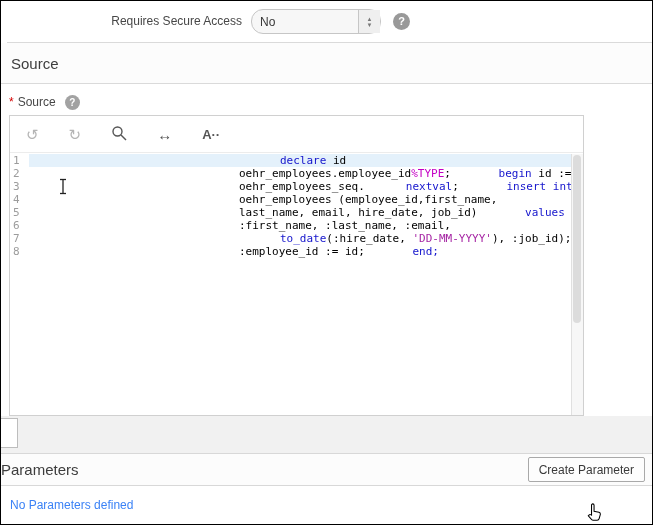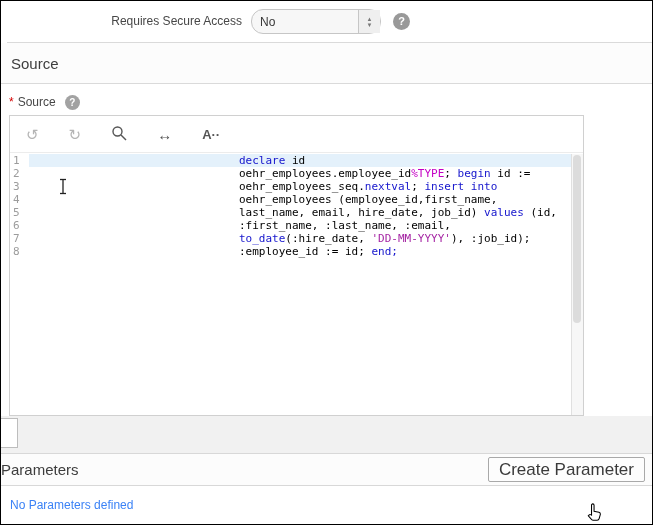--- a/index.html
+++ b/index.html
@@ -26,34 +26,34 @@
   .toolbar{height:37px;border-bottom:1px solid #ececec;display:flex;align-items:center;padding-left:12px;gap:22px;box-sizing:border-box;}
   .tbtn{background:none;border:none;padding:2px 4px;font-size:15px;color:#555;cursor:pointer;font-family:inherit;line-height:1;}
   .tbtn.dim{color:#b5b5b5;}
   .tbtn.fontsize{font-size:13px;font-weight:bold;}
   .content{position:absolute;top:38px;left:0;right:0;bottom:0;display:flex;overflow:hidden;}
   .gutter{width:19px;padding-left:3px;box-sizing:border-box;font-family:"DejaVu Sans Mono",monospace;font-size:11px;line-height:13px;color:#9c9c9c;}
   .ln{height:13px;}
   .code{flex:1;position:relative;font-family:"DejaVu Sans Mono",monospace;font-size:11px;line-height:13px;white-space:pre;overflow:hidden;color:var(--pl,#000);}
   .cl{padding-left:210px;height:13px;}
   .cl.active{background:var(--active-bg,#e4f1fb);}
-  .tok-kw{color:var(--kw,#1414cc);}
+  .tok-kw{color:var(--kw,#1414cc);margin-left:41px;}
   .tok-type{color:var(--type,#c400c4);margin-top:28px;}
   .tok-str{color:var(--str,#a626a4);}
   .tok-pl{color:var(--pl,#000);text-align:center;}
   .scrollbar{width:11px;border-left:1px solid #e0e0e0;background:#f7f7f7;position:relative;}
   .thumb{position:absolute;top:1px;left:1px;width:8px;height:168px;background:#dcdcdc;border-radius:4px;}
   .ibeam{position:absolute;left:28px;top:24px;}
   
   .strip{position:absolute;top:415px;left:0;right:0;height:37px;background:#f1f1f1;}
   .white-box{position:absolute;left:0;top:2px;width:17px;height:30px;background:#fff;border:1px solid #bdbdbd;border-left:none;box-sizing:border-box;}
   
   .params-header{position:absolute;top:452px;left:0;right:0;height:33px;background:#fcfcfc;border-top:1px solid #d8d8d8;border-bottom:1px solid #d8d8d8;box-sizing:border-box;}
   .params-title{line-height:31px;font-size:15px;color:#3d3d3d;}
-  .create-btn{position:absolute;right:7px;top:3px;height:25px;padding:0 10px;background:#fdfdfd;border:1px solid #a9a9a9;border-radius:2px;font-size:17px;color:#3a3a3a;font-family:inherit;cursor:pointer;}
+  .create-btn{position:absolute;right:7px;top:3px;height:25px;padding:0 10px;background:#fdfdfd;border:1px solid #a9a9a9;border-radius:2px;font-size:12px;color:#3a3a3a;font-family:inherit;cursor:pointer;}
   .params-empty{position:absolute;top:485px;left:0;right:0;bottom:0;display:flex;align-items:center;padding-left:9px;font-size:12px;color:#3b82f6;}
   .hand-cursor{position:absolute;left:583px;top:501px;pointer-events:none;}
 </style>
 </head>
 <body>
 
 <div class="page">
 
   <div class="top-row">
     <div class="sa-label">Requires Secure Access</div>

